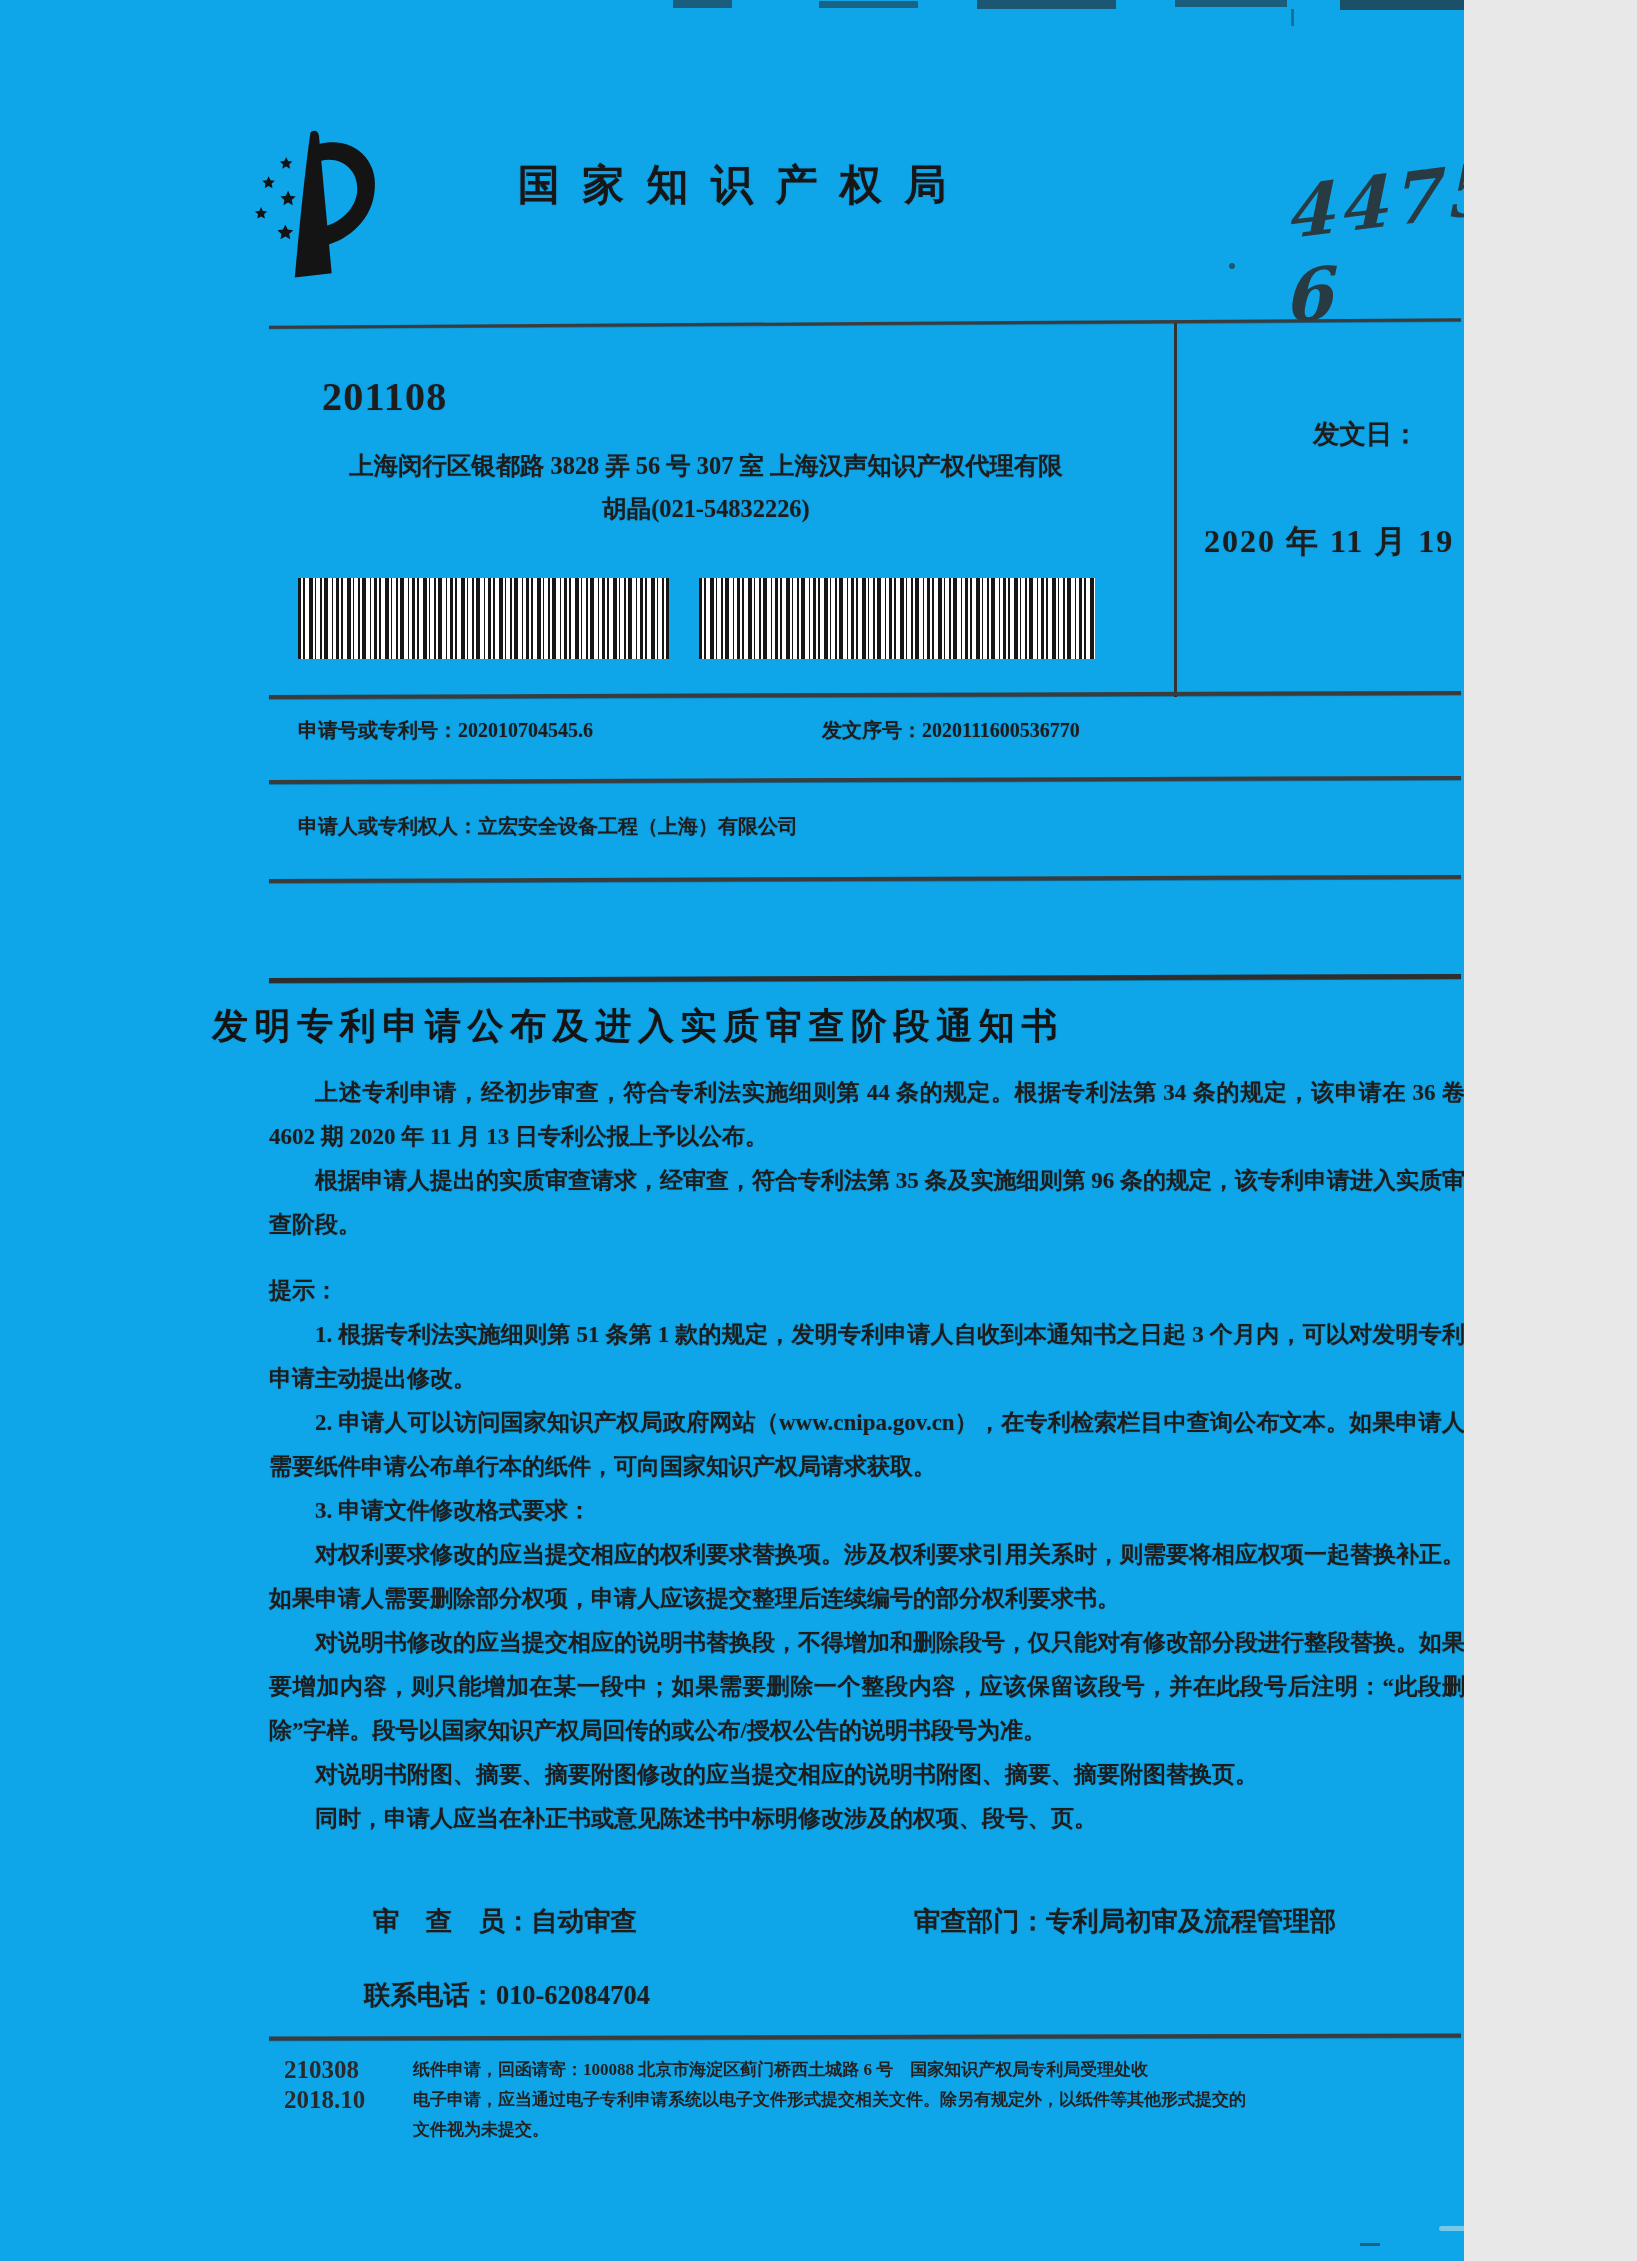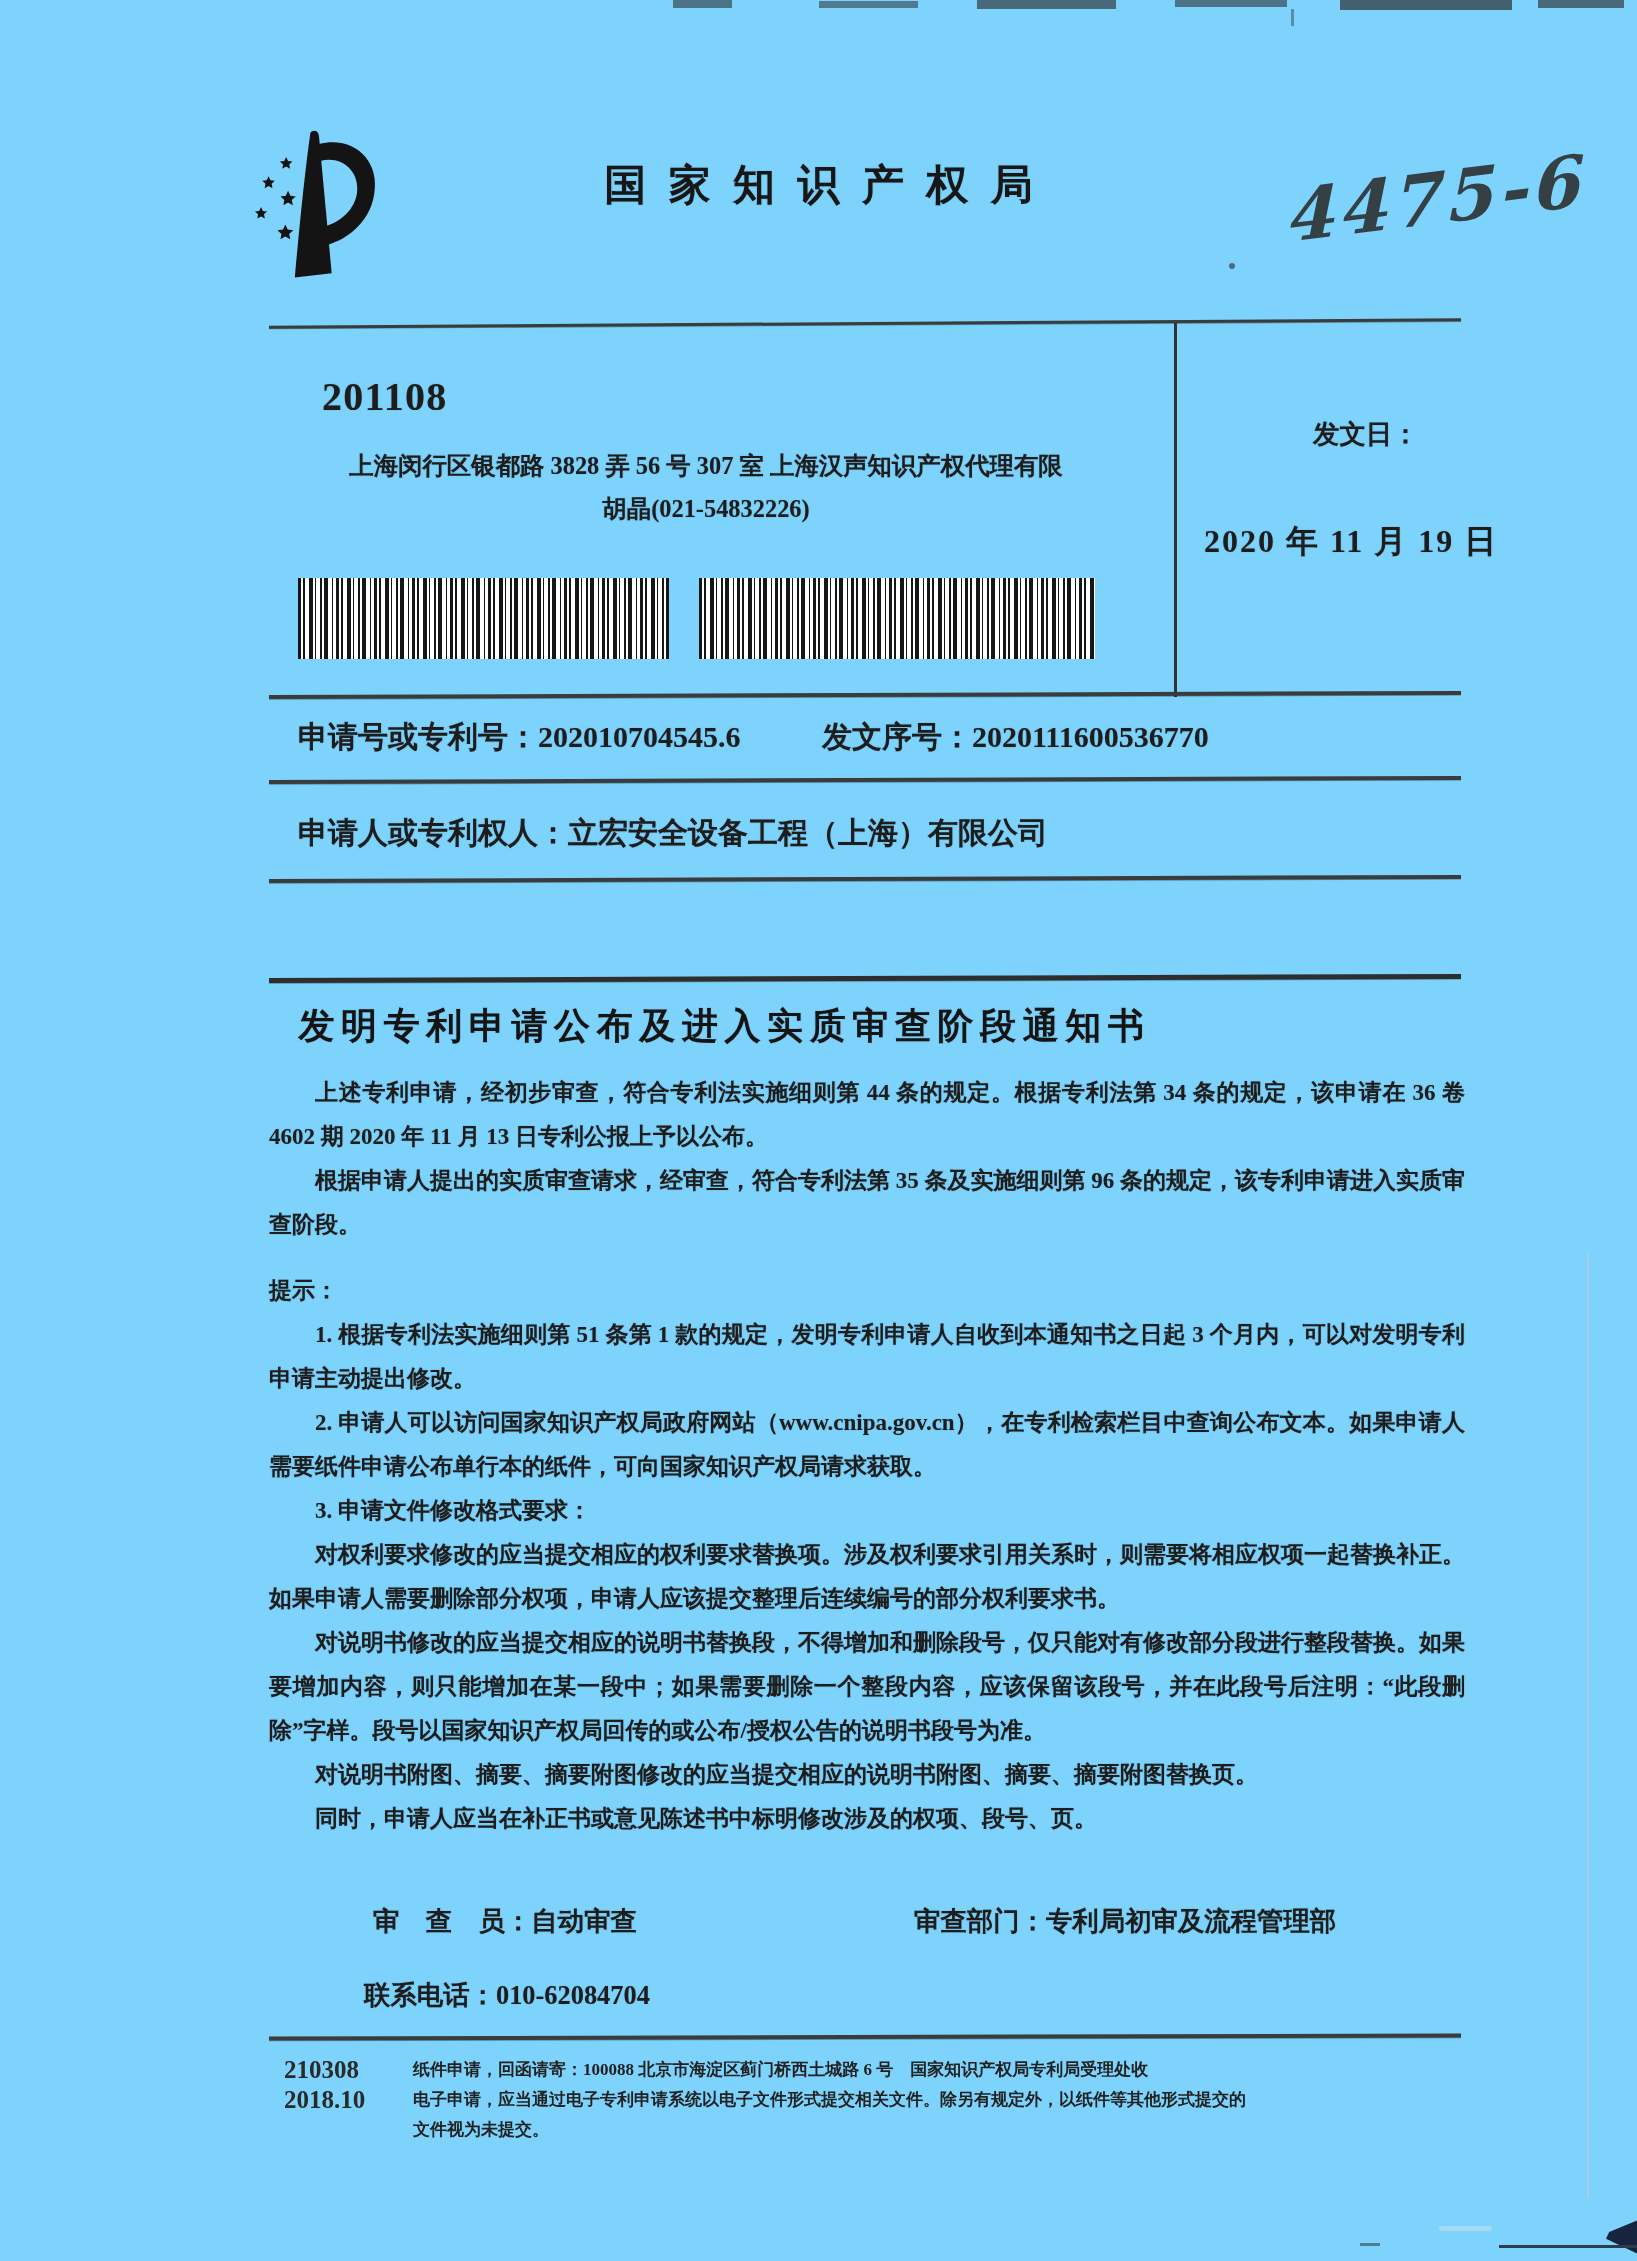--- a/index.html
+++ b/index.html
@@ -1,19 +1,19 @@
 <!DOCTYPE html>
 <html style="font-size:10.6px"><head>
 <meta charset="utf-8">
 <style>
   html,body{margin:0;padding:0;background:#e8e8e8;}
   #page{
     position:relative;
-    width:1637px;height:2261px;
-    background:#7dd3fc;
+    width:1464px;height:2261px;
+    background:#0ea5e9;
     overflow:hidden;
     font-family:"Liberation Serif","DejaVu Serif",serif;
     color:#1d1d1d;
   }
   .abs{position:absolute;}
   .ink{color:#1d1d1d;text-shadow:0 0 1.3px rgba(30,30,30,.28);}
   
   .agency-title{
     left:0;right:0;top:157px;text-align:center;
     font-size:42px;font-weight:bold;letter-spacing:22.4px;
@@ -43,21 +43,21 @@
       #161616 22.4px 24.4px,#fff 24.4px 26px,#161616 26px 30px,#fff 30px 34px,
       #161616 34px 35px,#fff 35px 38px);
   }
   .barcode-left{left:298px;width:371px;}
   .barcode-right{left:699px;width:396px;}
   .rule-a{left:269px;top:693px;width:1192px;height:4px;transform:rotate(-.2deg);}
   .rule-b{left:269px;top:778px;width:1192px;height:4px;transform:rotate(-.2deg);}
   .rule-c{left:269px;top:877px;width:1192px;height:4px;transform:rotate(-.2deg);}
   .rule-d{left:269px;top:976px;width:1192px;height:4.6px;background:#2e2e2e;transform:rotate(-.2deg);}
   .rule-footer{left:269px;top:2035px;width:1192px;height:4px;transform:rotate(-.15deg);}
-  .field{font-size:30px;font-weight:bold;white-space:nowrap;}
+  .field{font-size:20px;font-weight:bold;white-space:nowrap;}
   .f-appno{left:298px;top:717px;}
   .f-serial{left:822px;top:717px;font-family:Liberation Serif, serif;}
   .f-applicant{left:298px;top:813px;}
   .f-invention{left:298px;top:914px;}
   .notice-title{
     left:0;right:188px;top:1002px;text-align:center;
     font-size:36px;font-weight:bold;letter-spacing:6.6px;color:#141414;
   }
   .bodytext{
     left:269px;top:1071px;width:1196px;

